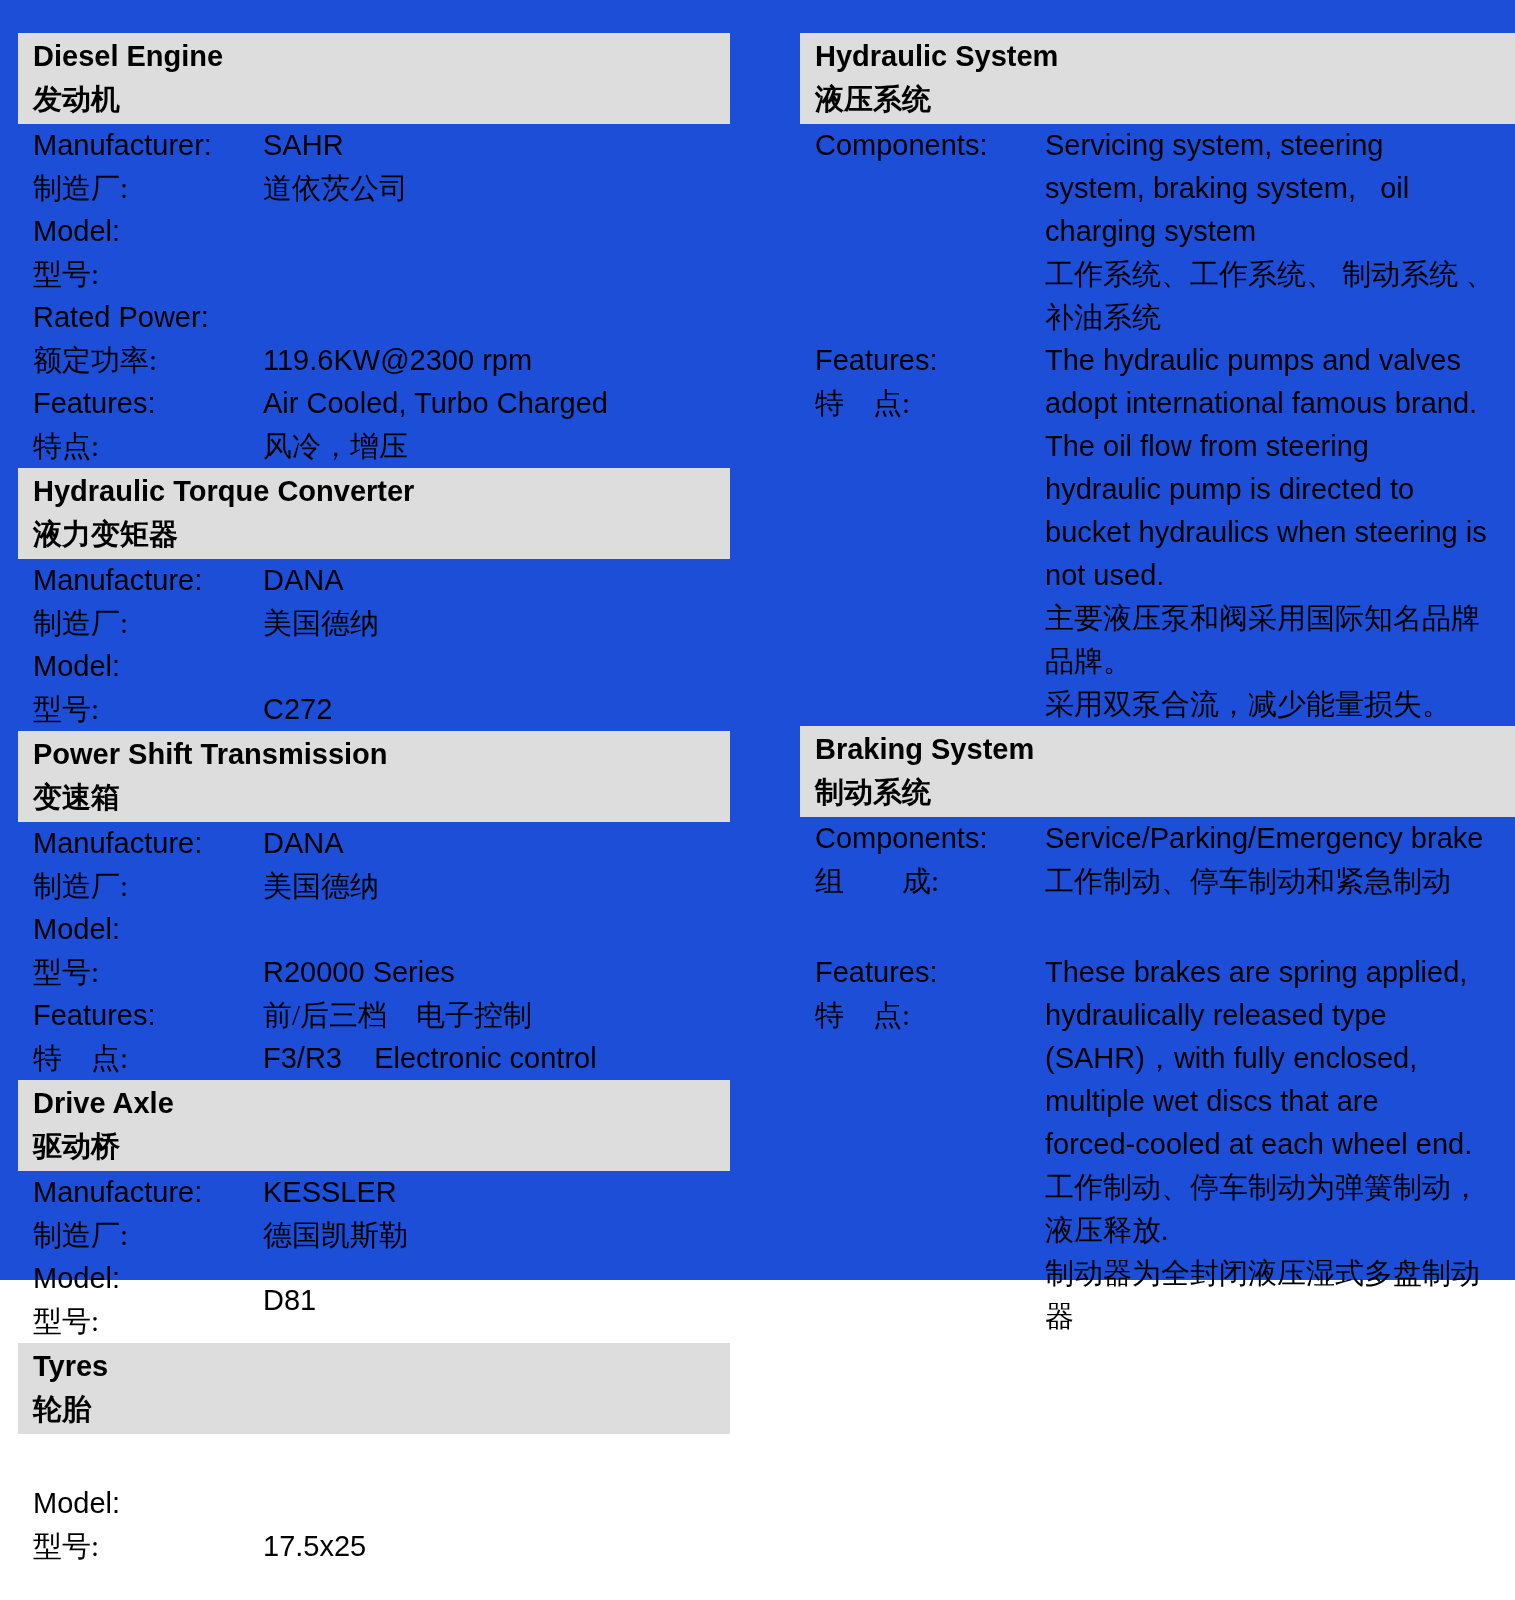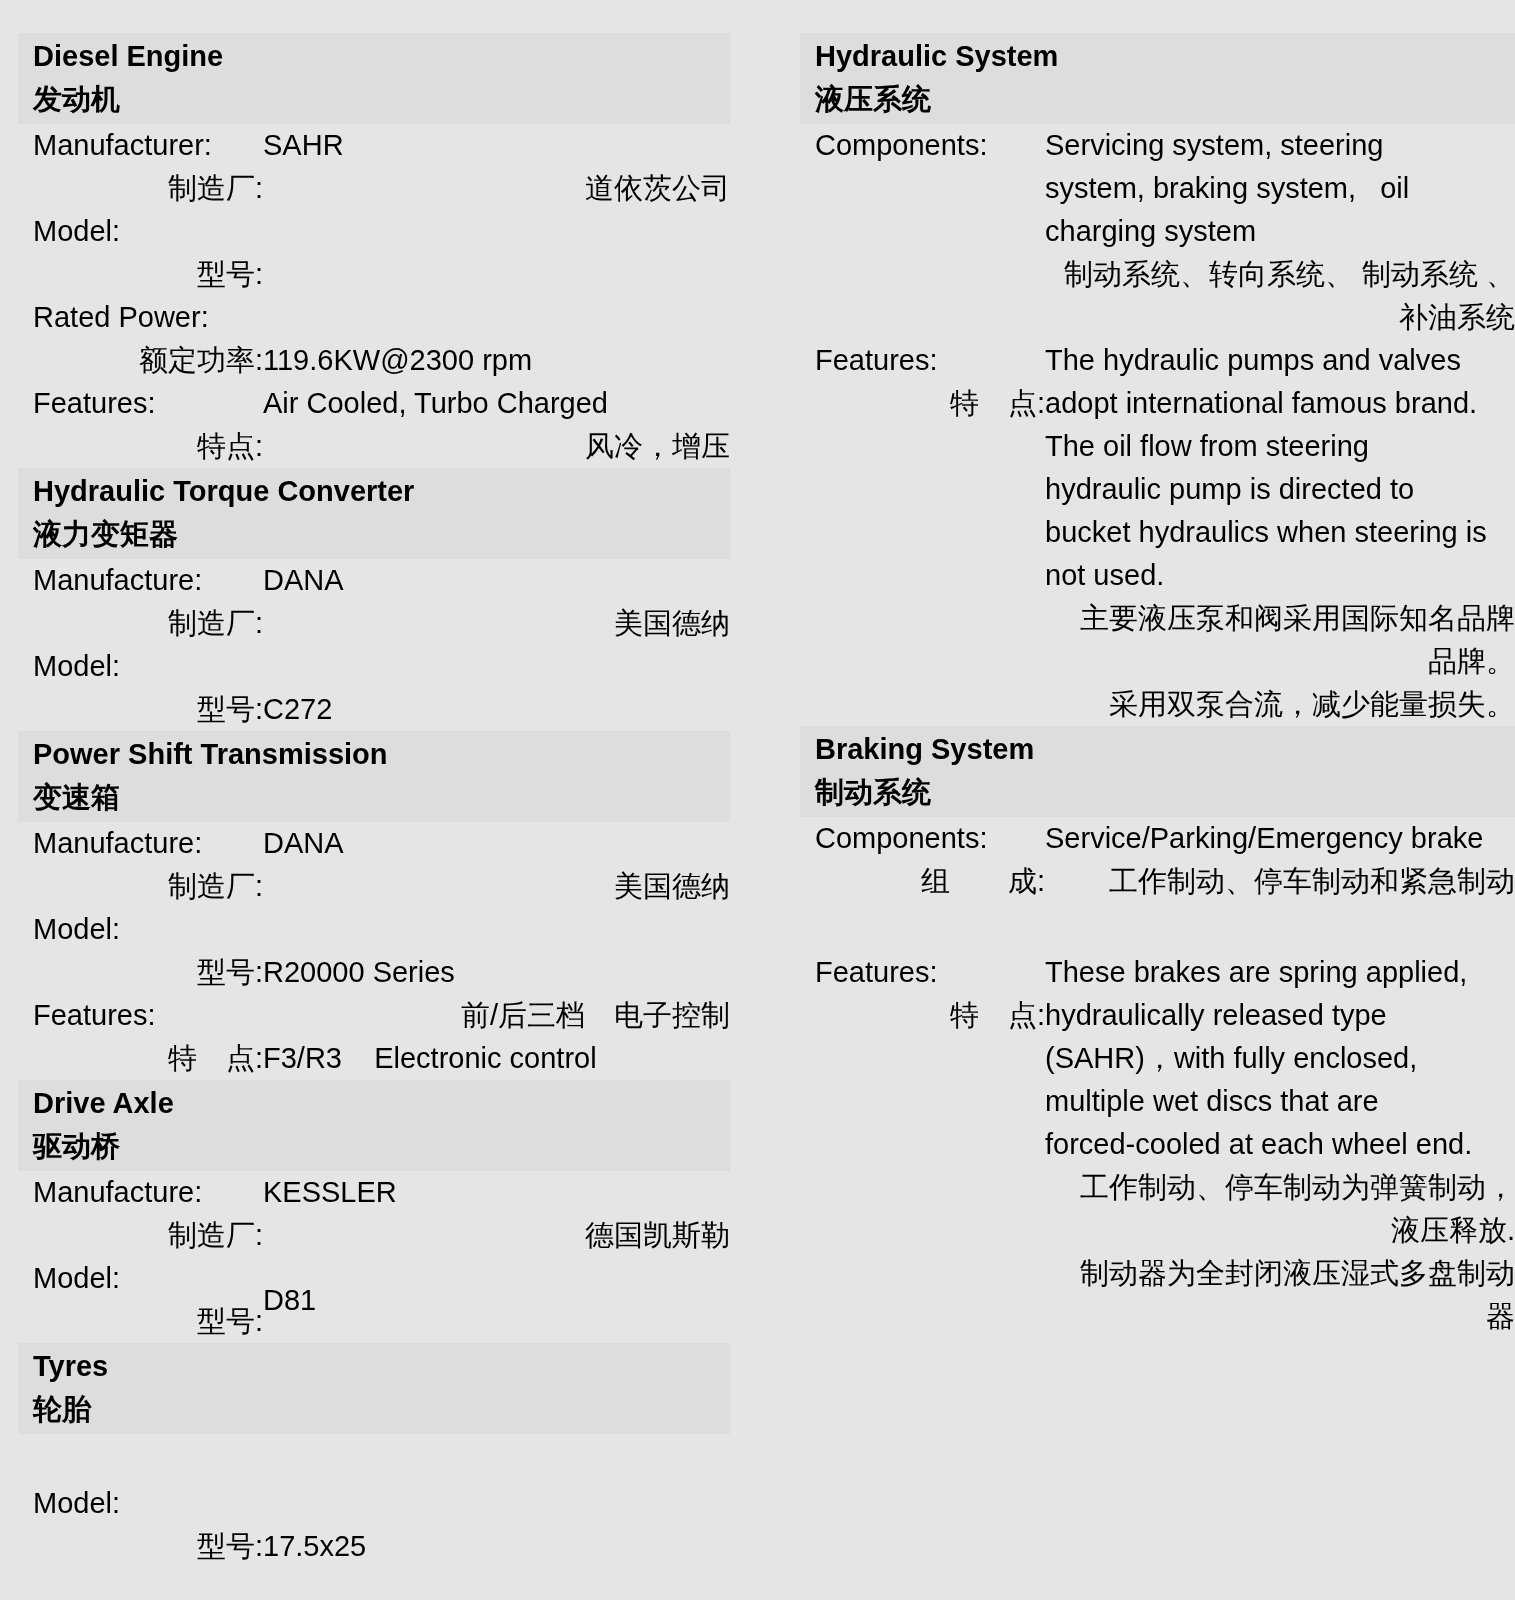--- a/index.html
+++ b/index.html
@@ -8,22 +8,22 @@
     background: #ffffff;
     width: 1515px;
     height: 1600px;
     overflow: hidden;
     font-family: "Liberation Sans", sans-serif;
     color: #000000;
   }
   .page {
     position: relative;
     width: 1515px;
-    height: 1600px;
-    background: #e5e5e5;
+    height: 1280px;
+    background: #1d4ed8;
   }
   .col {
     position: absolute;
     top: 33px;
   }
   .col-left  { left: 18px;  width: 712px; }
   .col-right { left: 800px; width: 715px; }
 
   .section { }
   .gap-before { }
@@ -37,22 +37,21 @@
     white-space: pre-wrap;
   }
 
   .line {
     font-size: 29px;
     line-height: 43px;
     white-space: pre-wrap;
   }
   
   .zh {
-    font-family: Liberation Sans, sans-serif;
-    text-align: right;
+    font-family: Liberation Serif, serif;
   }
 
   .row {
     display: flex;
     padding-left: 15px;
   }
   .labels {
     width: 230px;
     flex: none;
   }
@@ -224,21 +223,21 @@
           <div class="line">液压系统</div>
         </div>
         <div class="row">
           <div class="labels">
             <div class="line">Components:</div>
           </div>
           <div class="values valign-top">
             <div class="line">Servicing system, steering</div>
             <div class="line">system, braking system,   oil</div>
             <div class="line">charging system</div>
-            <div class="line zh">制动系统、转向系统、 制动系统 、</div>
+            <div class="line zh">工作系统、工作系统、 制动系统 、</div>
             <div class="line zh">补油系统</div>
           </div>
         </div>
         <div class="row">
           <div class="labels">
             <div class="line">Features:</div>
             <div class="line zh">特　点:</div>
           </div>
           <div class="values valign-top">
             <div class="line">The hydraulic pumps and valves</div>

